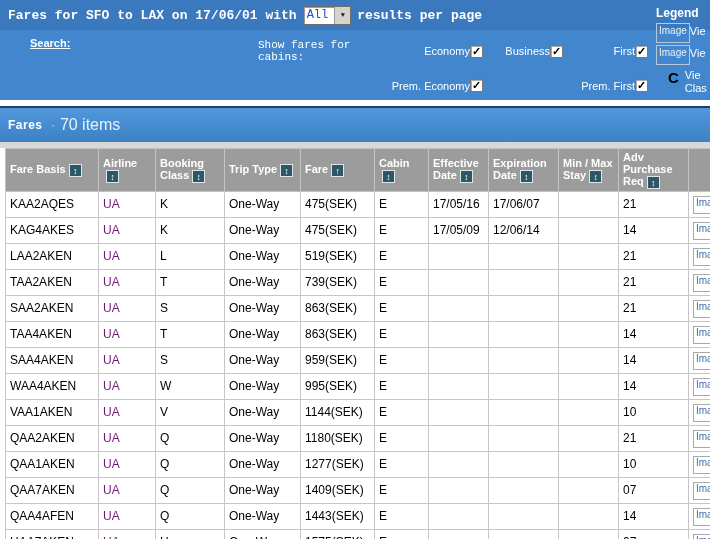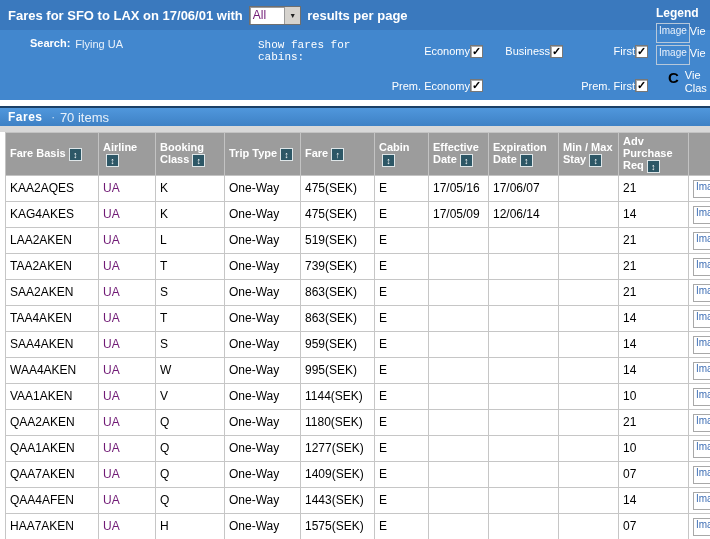--- a/index.html
+++ b/index.html
@@ -3,41 +3,41 @@
 <meta charset="utf-8">
 <style>
   * { margin:0; padding:0; box-sizing:border-box; }
   body { font-family:"Liberation Sans", sans-serif; background:#fff; }
   #screen { position:relative; width:710px; height:539px; overflow:hidden; background:#fff; }
 
   
   .title-bar {
     height:30px; background:#3a79be; color:#fff;
     display:flex; align-items:center; padding-left:8px;
-    font-size:13px; font-weight:bold; white-space:nowrap;
+    font-size:13px; font-weight:bold; white-space:nowrap;font-family:Liberation Mono, monospace;
   }
   .select {
     display:inline-flex; align-items:stretch; height:19px; background:#fff;
     border:1px solid #6f6f6f; box-shadow:inset 1px 1px 0 #9a9a9a; margin:0 6px;
     font-weight:normal; cursor:pointer;
   }
-  .select .sel-value { color:#701a75; font-size:12px; padding:1px 18px 0 3px; min-width:28px; }
+  .select .sel-value { color:#1d4ed8; font-size:12px; padding:1px 6px 0 3px; min-width:28px; }
   .select .sel-btn {
     width:16px; background:#d6d3ce; border-left:1px solid #9a9a9a;
     display:flex; align-items:center; justify-content:center;
     color:#222; font-size:7px;
   }
 
   
   .search-panel {
     position:relative; height:70px; background:#4287ce; color:#fff;
     display:flex; padding:7px 0 0 30px; font-size:11px;
   }
   .search-block { display:flex; width:228px; }
-  .search-label { font-weight:bold; margin-right:5px; }
+  .search-label { font-weight:bold; margin-right:5px;text-decoration:underline; }
   .search-lines div { line-height:15px; color:#eaf2fb; }
   .cabins-block { display:flex; }
   .cabins-label { width:120px; padding-top:2px;font-family:Liberation Mono, monospace; }
   .cabins-grid {
     display:grid; grid-template-columns:105px 80px 85px; grid-row-gap:6px;
     align-items:center;
   }
   .cabin-cell { display:flex; justify-content:flex-end; align-items:center; }
   .checkbox {
     width:13px; height:13px; background:#fff; border:1px solid #777;
@@ -52,27 +52,27 @@
   .legend-imgbox {
     border:1px solid #b7c8da; color:#e8f1fc; font-size:10px;
     padding:2px 2px 6px 2px; line-height:10px;
   }
   .legend-c { font-weight:bold; font-size:15px; color:#000; padding:2px 6px 0 12px; }
   .legend-text { padding-top:2px; line-height:13px; }
 
   
   .white-gap { height:6px; background:#fff; }
   .fares-bar {
-    height:20px; border-top:2px solid #1c4066;
+    height:36px; border-top:2px solid #1c4066;
     background:linear-gradient(#5097dc, #3e81c5);
     color:#fff; display:flex; align-items:center; padding-left:8px; white-space:nowrap;
   }
   .fares-bar .fares-title { font-weight:bold; font-size:12px; letter-spacing:0.5px; }
   .fares-bar .dot { margin:0 5px 0 9px; font-size:10px; color:#dcebfa; }
-  .fares-bar .fares-count { font-size:13px; color:#e8f1fa; }
+  .fares-bar .fares-count { font-size:16px; color:#e8f1fa; }
   .gray-strip { height:6px; background:#d8d8d8; }
 
   
   .table-wrap { margin-left:5px; }
   table { border-collapse:collapse; table-layout:fixed; width:745px; }
   th {
     background:#9c9c9c; color:#fff; font-size:11px; font-weight:bold; text-align:left;
     padding:2px 4px; border:1px solid #c3c3c3; height:34px; vertical-align:middle;
   }
   .sort-icon {
@@ -101,21 +101,20 @@
       <span class="sel-value">All</span>
       <span class="sel-btn">▼</span>
     </span>
     <span>results per page</span>
   </div>
 
   <div class="search-panel">
     <div class="search-block">
       <span class="search-label">Search:</span>
       <div class="search-lines">
-        <div>Flying UA</div>
       </div>
     </div>
     <div class="cabins-block">
       <span class="cabins-label">Show fares for cabins:</span>
       <div class="cabins-grid">
         <div class="cabin-cell">
           <span>Economy</span>
           <span class="checkbox">✓</span>
         </div>
         <div class="cabin-cell">

